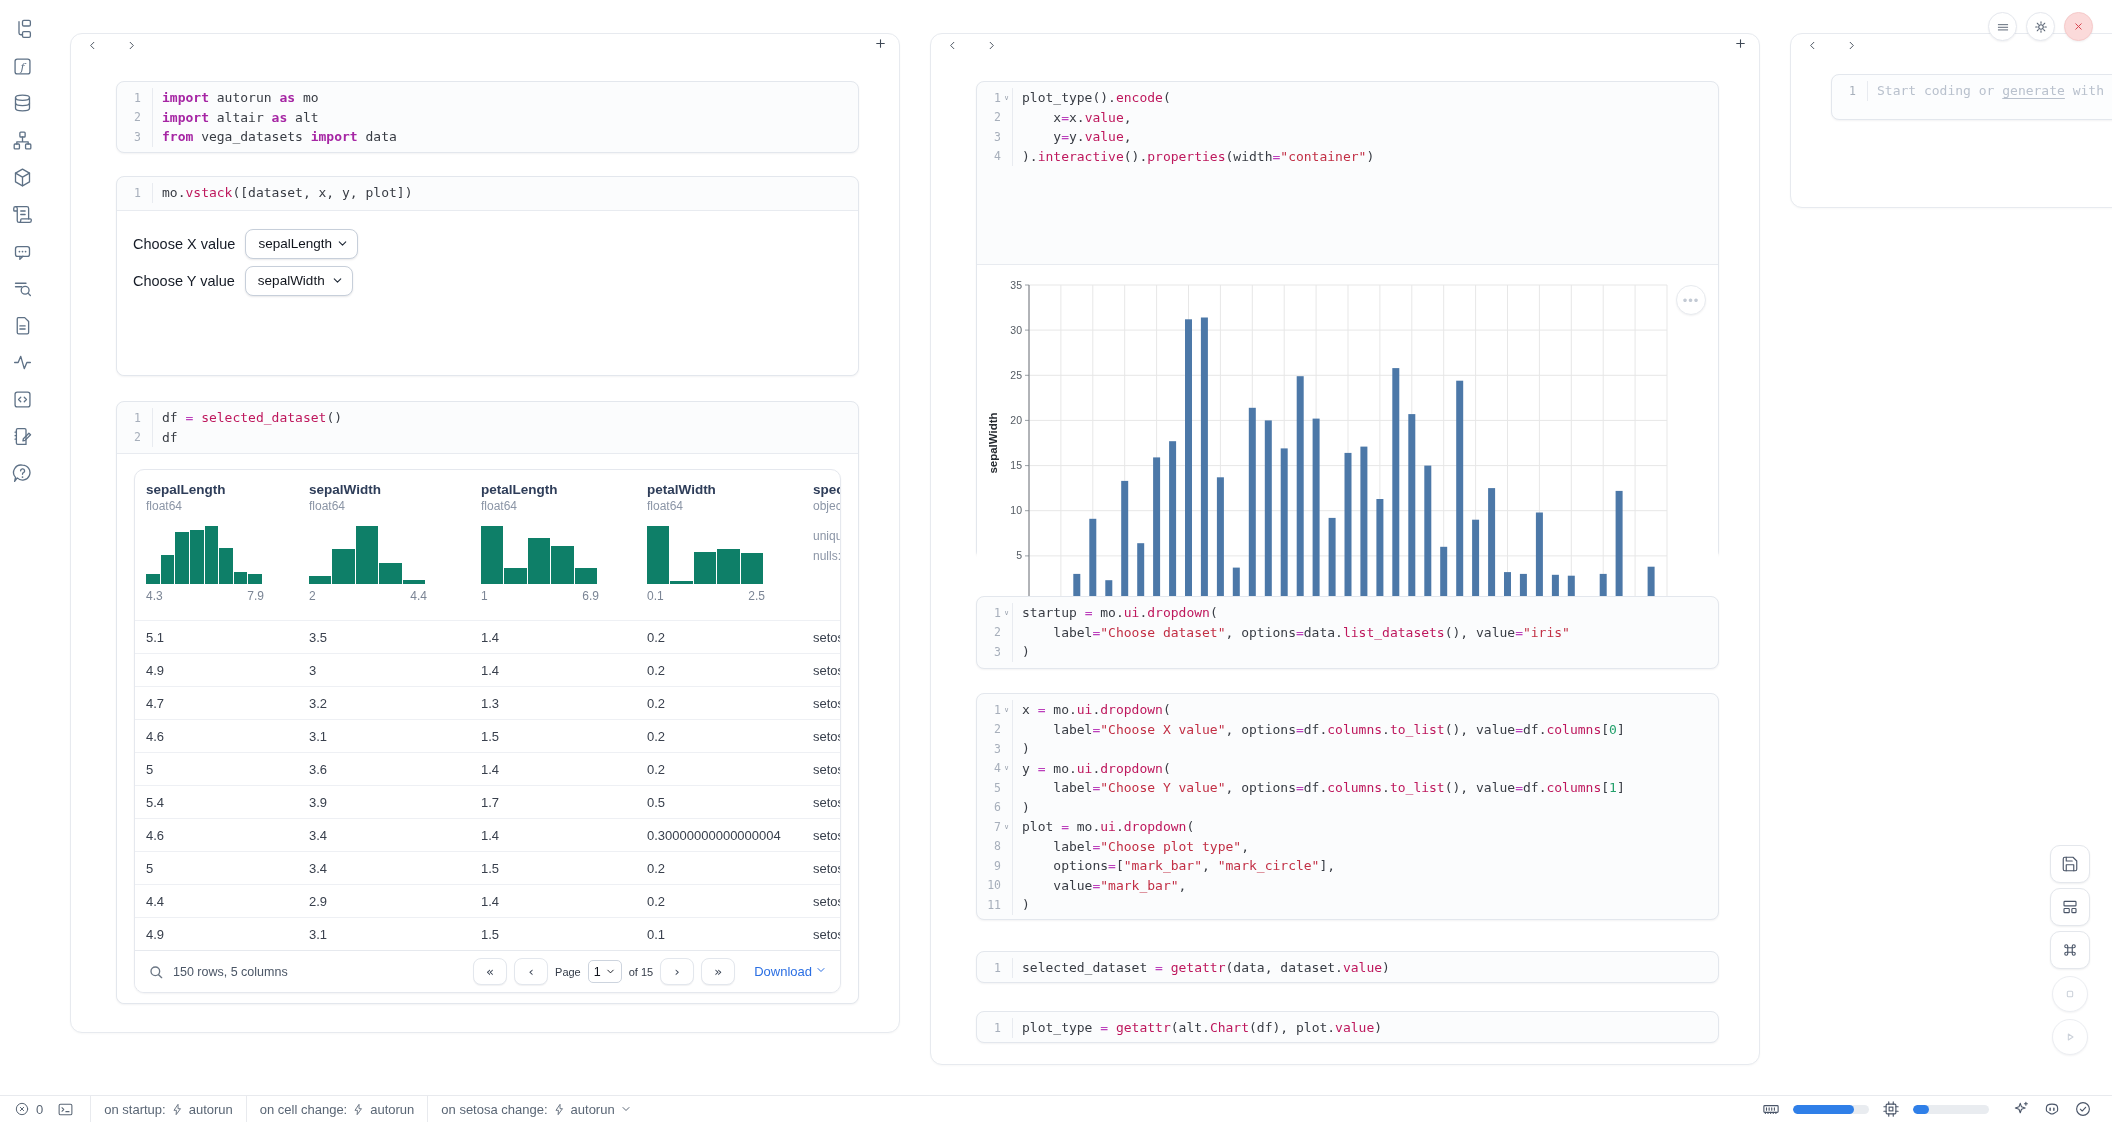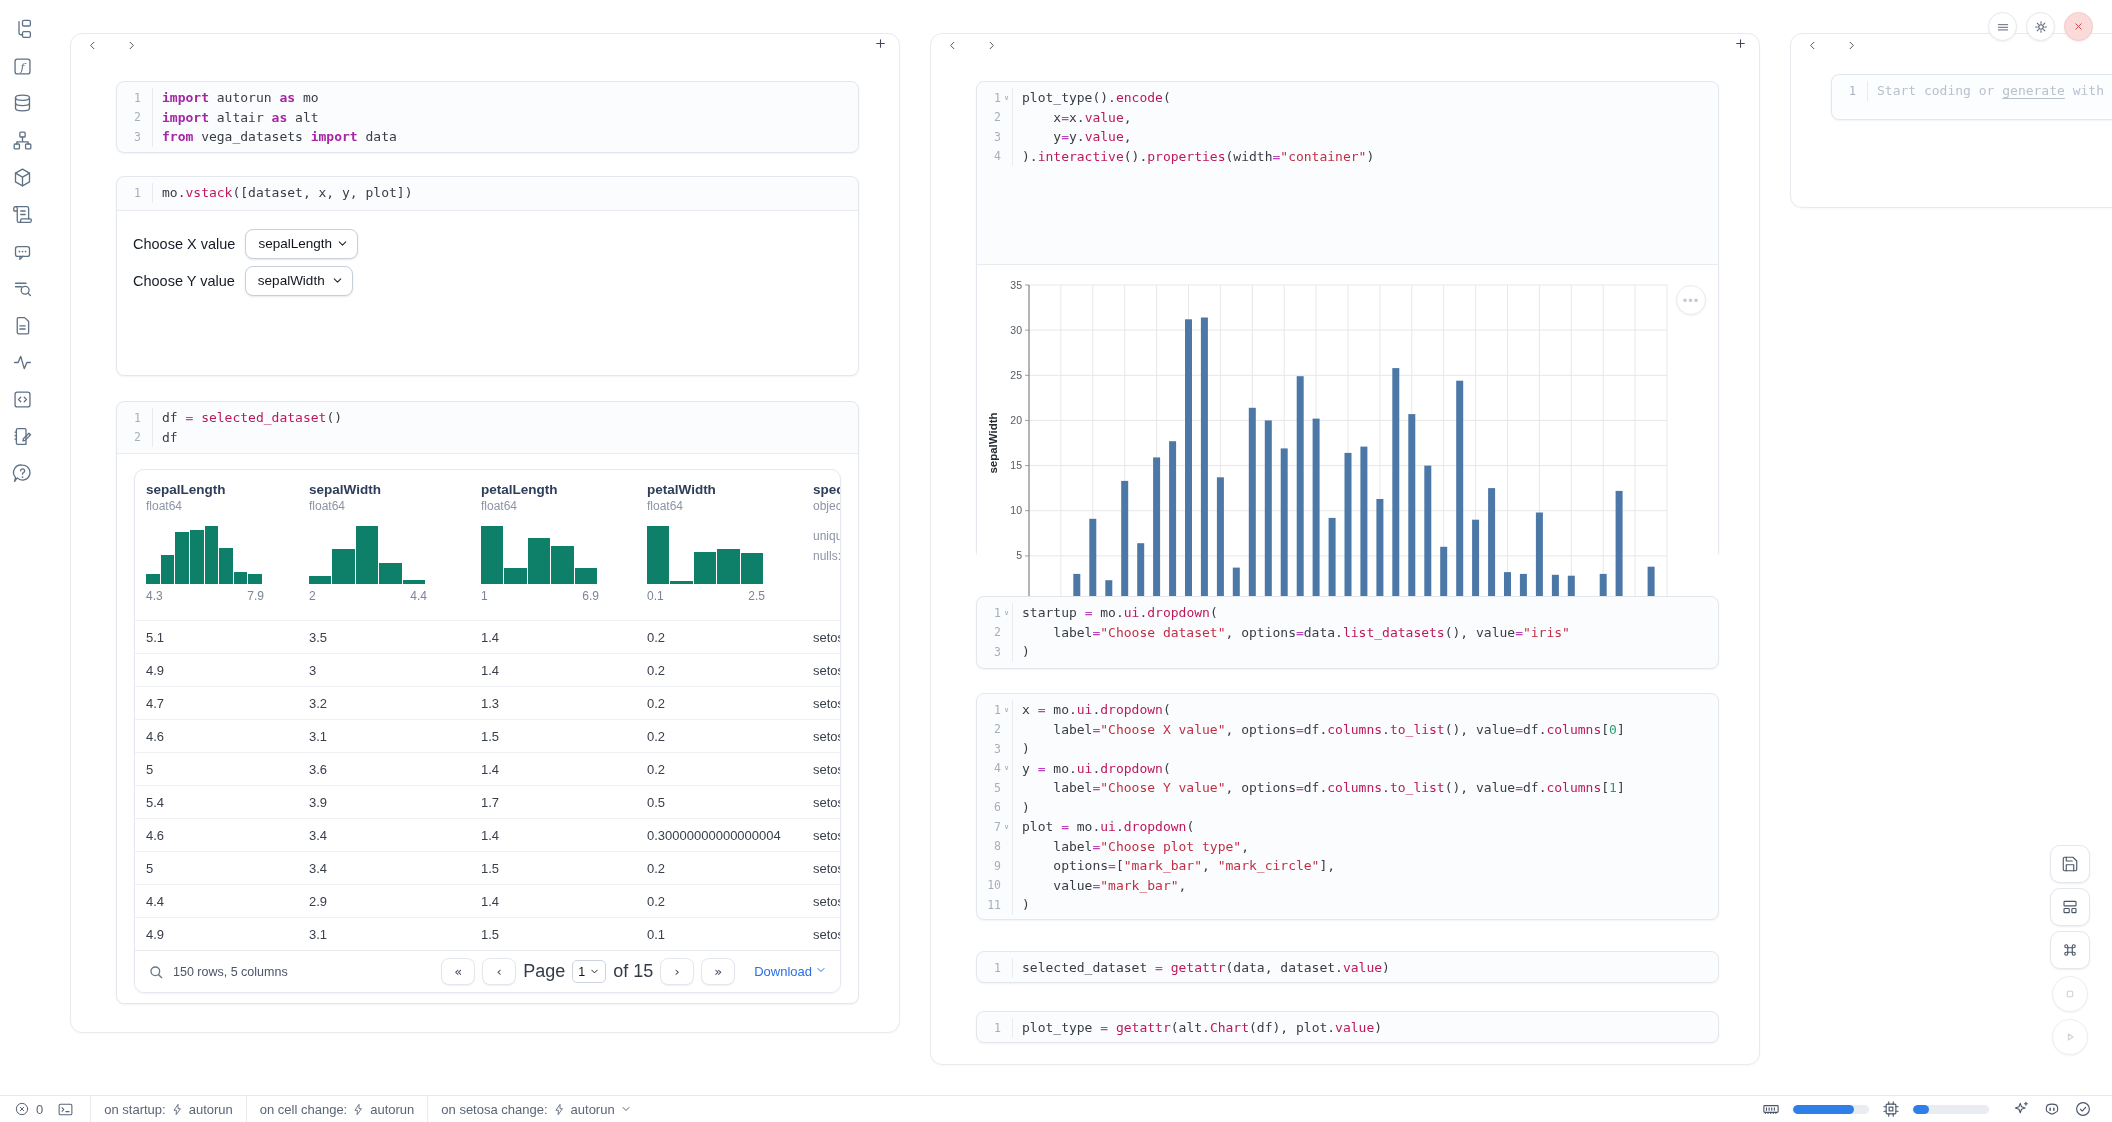--- a/index.html
+++ b/index.html
@@ -69,21 +69,21 @@
   .hbar { flex:1; background:#0e7f68; }
   .minmax { width:118px; display:flex; justify-content:space-between; font-size:12px; color:#7b8595; margin-top:5px; }
   .stats { margin-top:13px; font-size:12px; color:#8b95a6; line-height:20px; white-space:nowrap; overflow:hidden; }
   .tbody { overflow:hidden; }
   .tr { display:flex; height:33px; align-items:center; border-top:1px solid #eef0f4; }
   .td { flex:none; padding:0 10px 0 11px; font-size:13px; color:#39404d; white-space:nowrap; overflow:hidden; }
   .tfoot { position:absolute; left:0; right:0; bottom:0; height:42px; border-top:1px solid #e6e9ee; display:flex; align-items:center; padding:0 13px; background:#fff; }
   .tfoot .summary { font-size:12.5px; color:#4b5666; margin-left:9px; }
   .pager { margin-left:auto; display:flex; align-items:center; gap:7px; }
   .pgbtn { width:34px; height:27px; border:1px solid #e3e7ed; border-radius:8px; background:#fff; box-shadow:0 1px 1px rgba(16,24,40,.06); display:flex; align-items:center; justify-content:center; color:#3c4656; font-size:13px; cursor:pointer; font-family:"DejaVu Sans",sans-serif; }
-  .pg-text { font-size:18px; color:#333b48; }
+  .pg-text { font-size:11px; color:#333b48; }
   .pg-select { height:23px; border:1px solid #cdd4de; border-radius:5px; display:flex; align-items:center; gap:4px; padding:0 5px; font-size:12.5px; color:#10141c; background:#fff; cursor:pointer; }
   .pg-select svg, .dl svg { stroke:currentColor; fill:none; stroke-width:2; stroke-linecap:round; stroke-linejoin:round; }
   .dl { margin-left:12px; display:flex; gap:3px; color:#2b6fe3; font-size:13px; background:none; border:none; cursor:pointer; }
 
   
   .chart-wrap { position:relative; }
   .ct { font:10.5px "Liberation Sans",sans-serif; fill:#545b63; }
   .cl { font:bold 11.5px "Liberation Sans",sans-serif; fill:#24292f; }
   .dots-btn { position:absolute; top:20px; right:12px; width:30px; height:30px; border-radius:50%; border:1px solid #e8ebef; background:#fff; box-shadow:0 1px 2px rgba(16,24,40,.06); color:#c3cad4; font-size:13px; letter-spacing:1px; cursor:pointer; }
 

